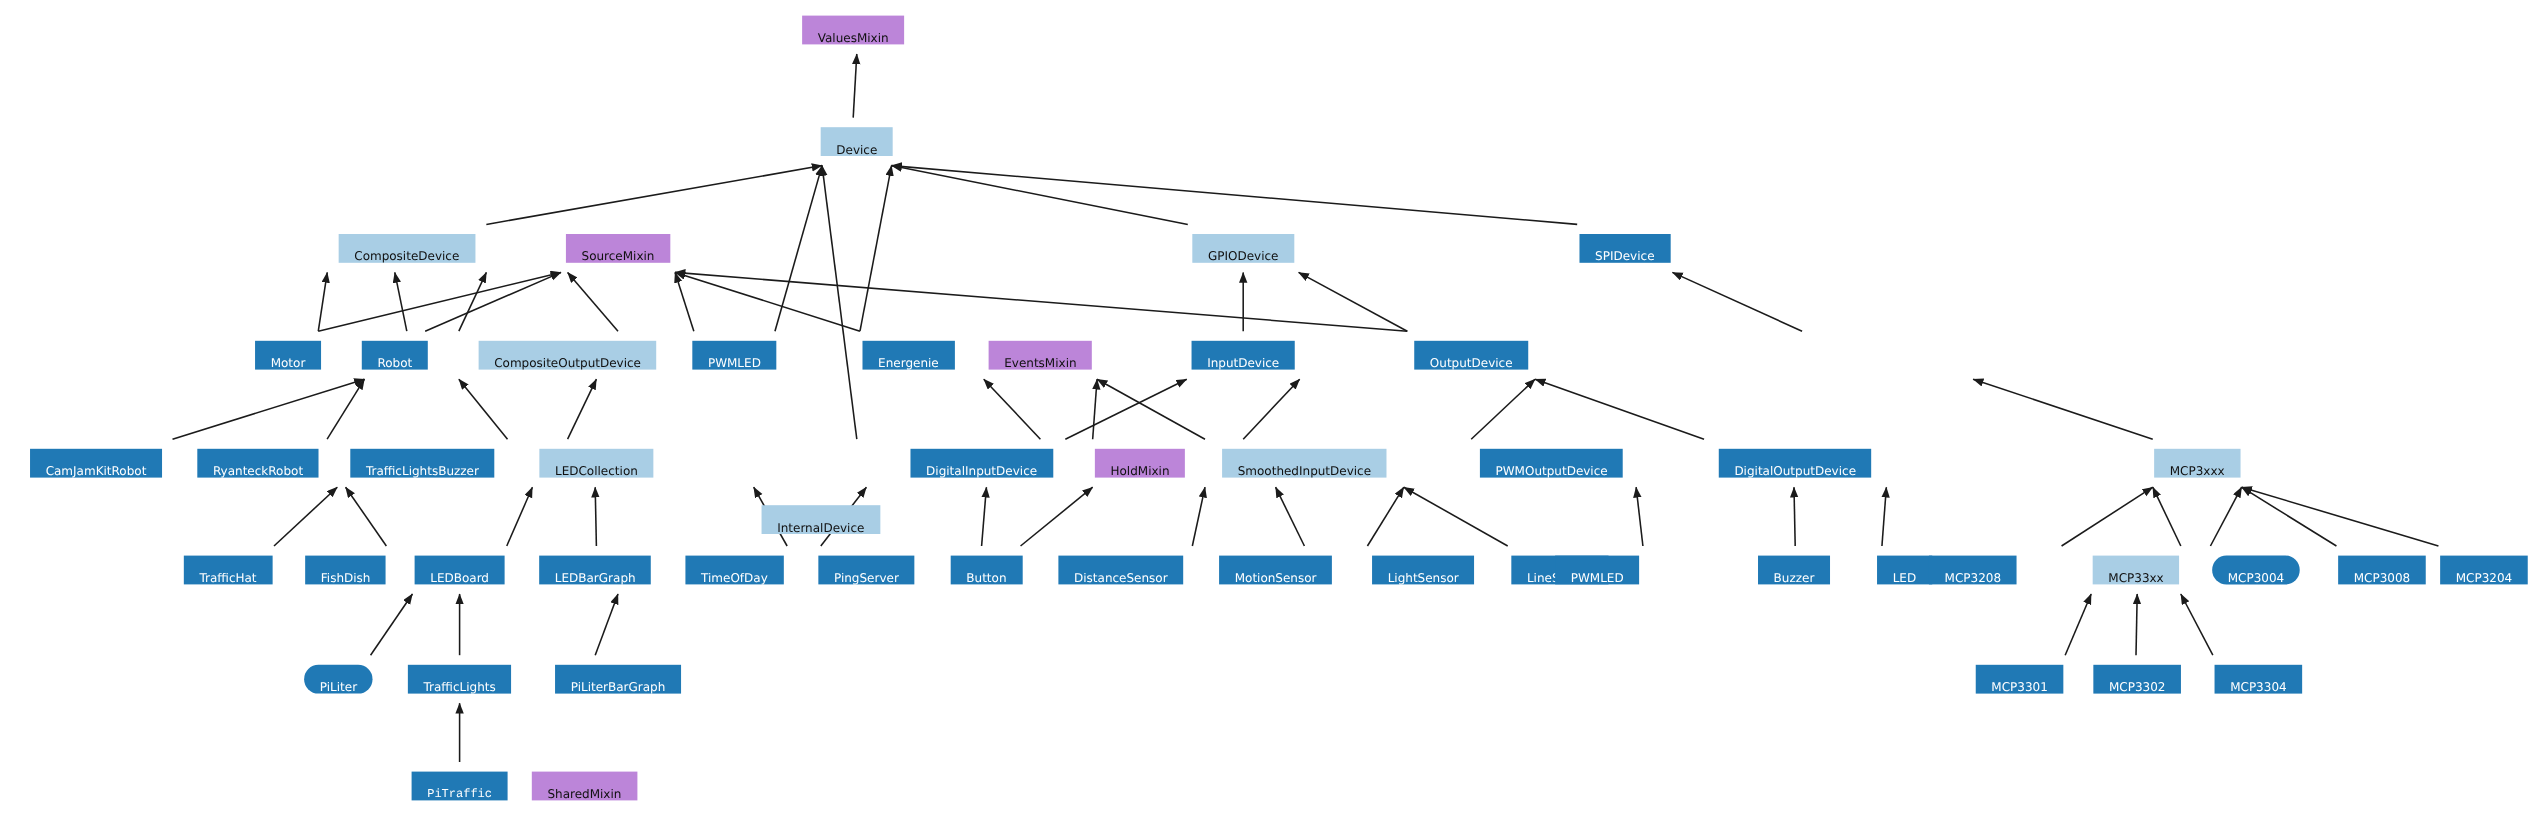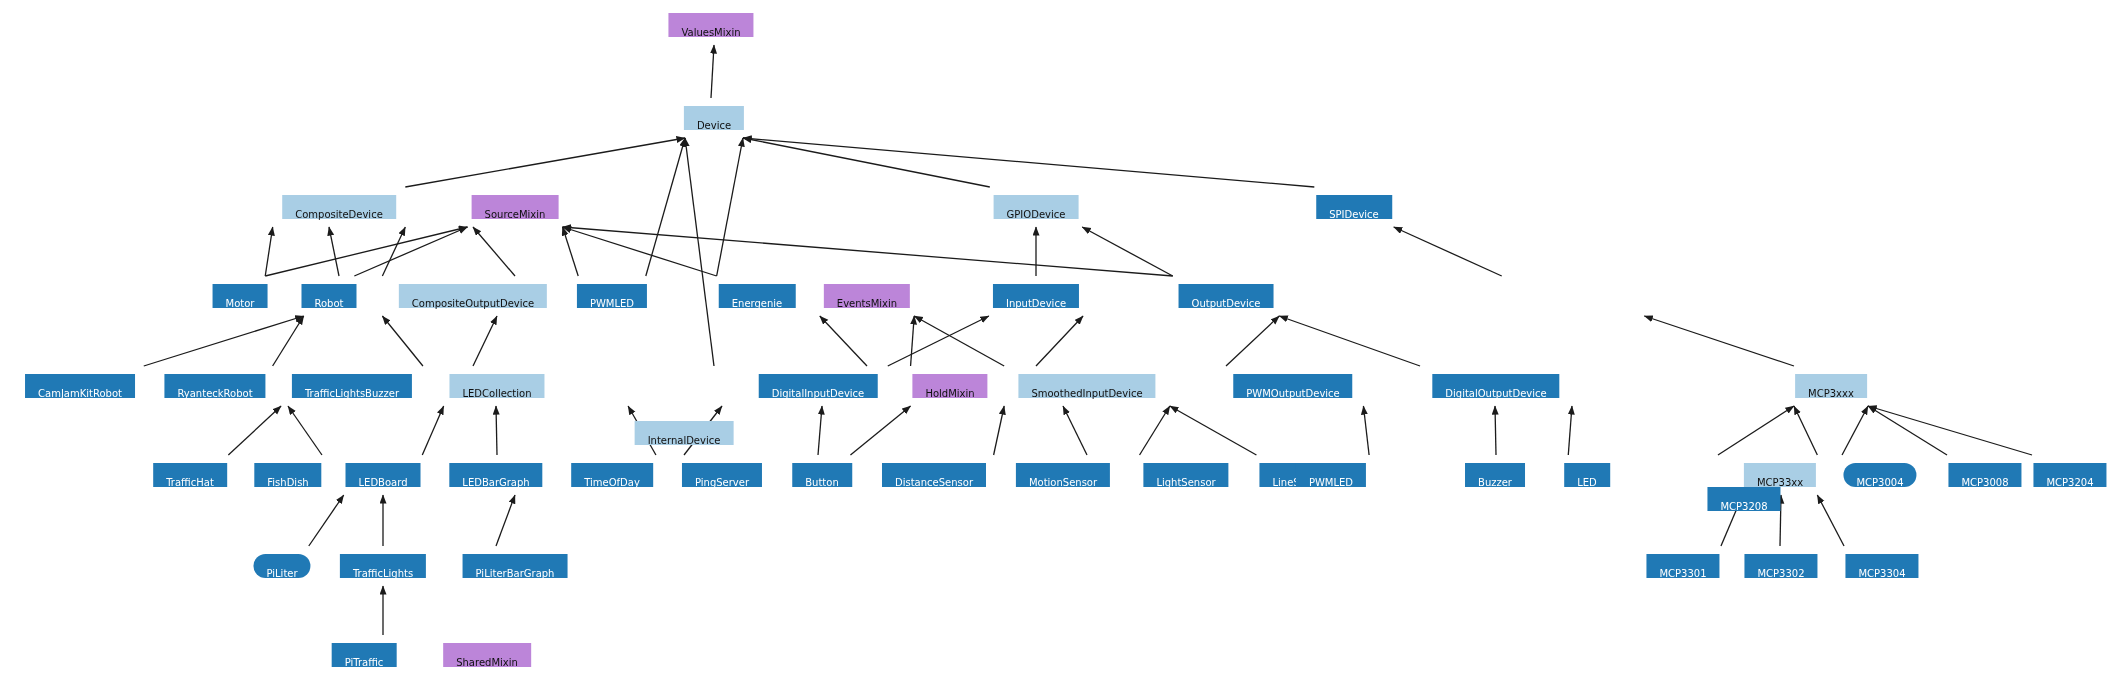--- a/index.html
+++ b/index.html
@@ -139,26 +139,26 @@
     <div class="node concrete" style="left: 612px; top: 475px;">TimeOfDay</div>
     <div class="node concrete" style="left: 722px; top: 475px;">PingServer</div>
     <div class="node concrete" style="left: 822px; top: 475px;">Button</div>
     <div class="node concrete" style="left: 934px; top: 475px;">DistanceSensor</div>
     <div class="node concrete" style="left: 1063px; top: 475px;">MotionSensor</div>
     <div class="node concrete" style="left: 1186px; top: 475px;">LightSensor</div>
     <div class="node concrete" style="left: 1300px; top: 475px;">LineSensor</div>
     <div class="node concrete" style="left: 1331px; top: 475px;">PWMLED</div>
     <div class="node concrete" style="left: 1495px; top: 475px;">Buzzer</div>
     <div class="node concrete" style="left: 1587px; top: 475px;">LED</div>
-    <div class="node concrete" style="left: 1744px; top: 475px; margin-top: 24px;">MCP3208</div>
+    <div class="node concrete" style="left: 1644px; top: 475px;">MCP3208</div>
     <div class="node abstract" style="left: 1780px; top: 475px;">MCP33xx</div>
     <div class="node concrete" style="left: 1880px; top: 475px; border-radius: 14px;">MCP3004</div>
     <div class="node concrete" style="left: 1985px; top: 475px;">MCP3008</div>
     <div class="node concrete" style="left: 2070px; top: 475px;">MCP3204</div>
     <div class="node concrete" style="left: 282px; top: 566px; border-radius: 18px;">PiLiter</div>
     <div class="node concrete" style="left: 383px; top: 566px;">TrafficLights</div>
     <div class="node concrete" style="left: 515px; top: 566px;">PiLiterBarGraph</div>
     <div class="node concrete" style="left: 1683px; top: 566px;">MCP3301</div>
     <div class="node concrete" style="left: 1781px; top: 566px;">MCP3302</div>
     <div class="node concrete" style="left: 1882px; top: 566px;">MCP3304</div>
-    <div class="node concrete" style="left: 364px; top: 655px;">PiTraffic</div>
+    <div class="node concrete" style="left: 383px; top: 655px; font-family: Liberation Mono, monospace;">PiTraffic</div>
     <div class="node mixin" style="left: 487px; top: 655px;">SharedMixin</div>
   </div>
 
 </body></html>

